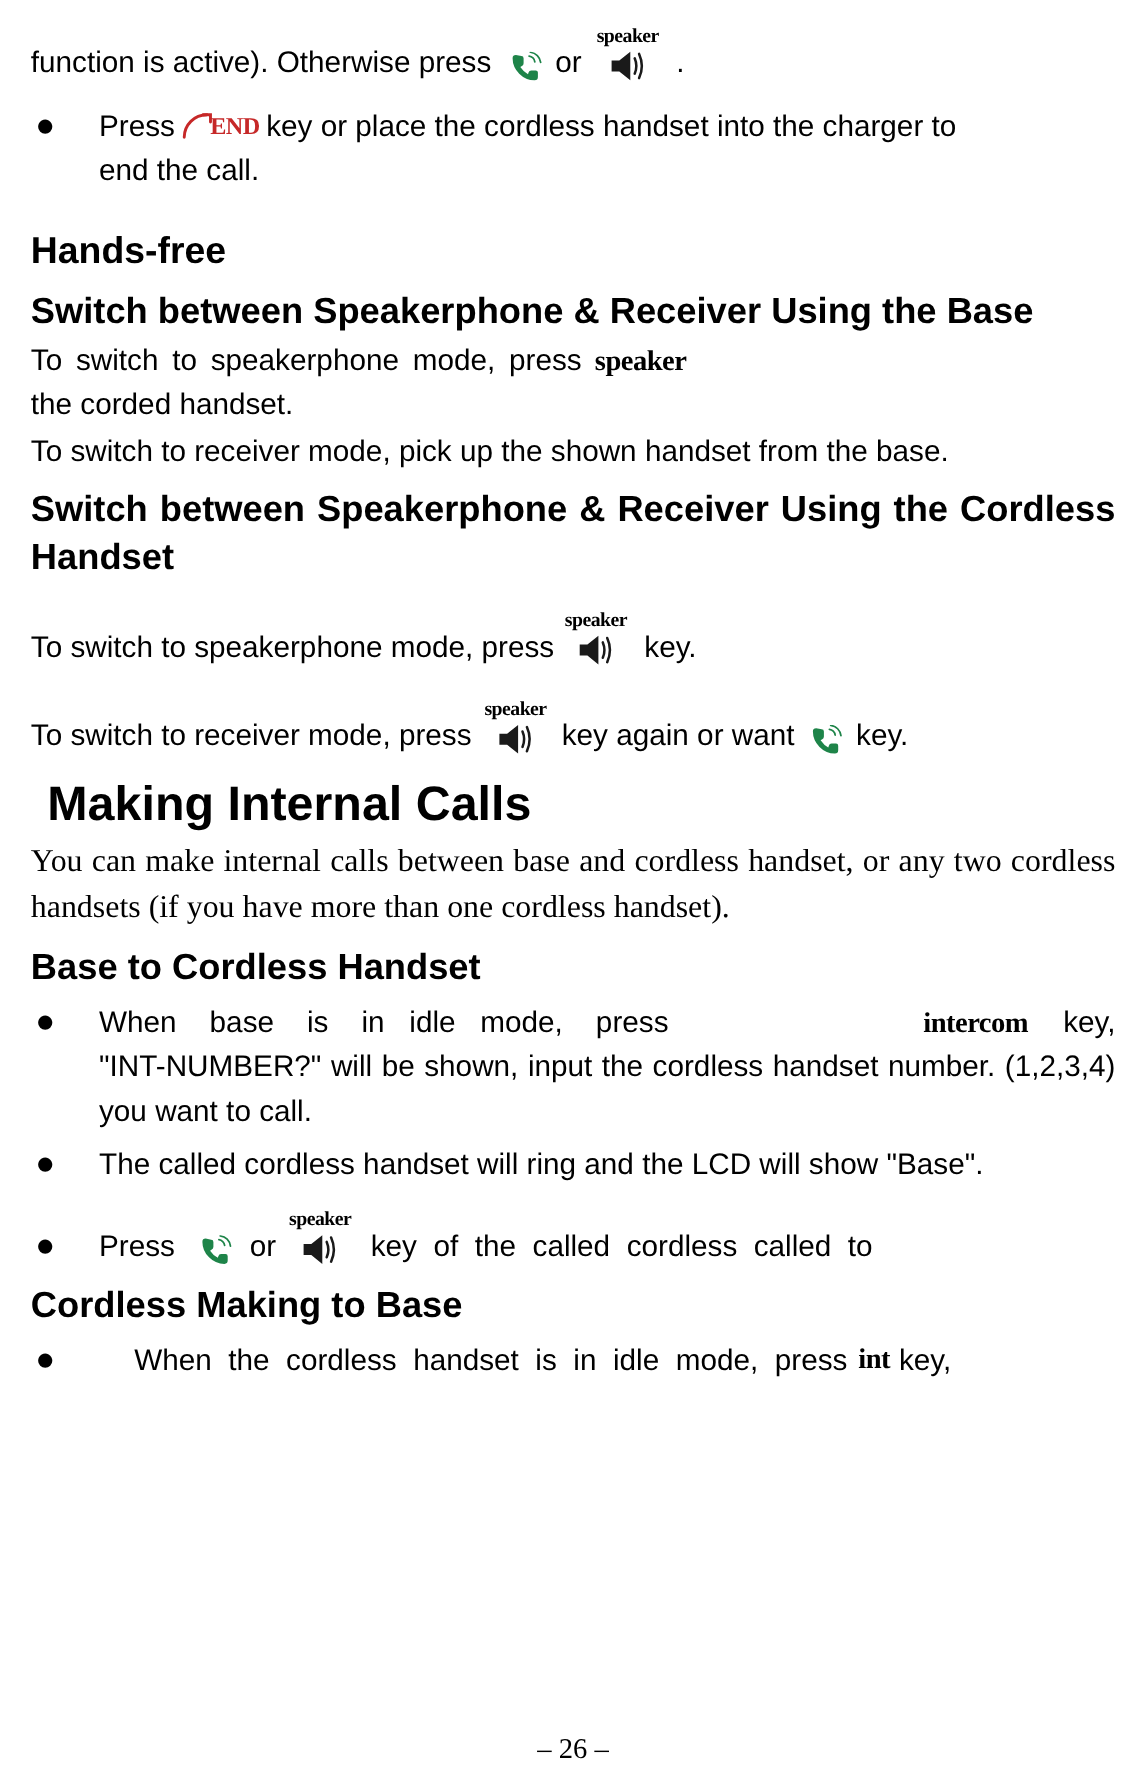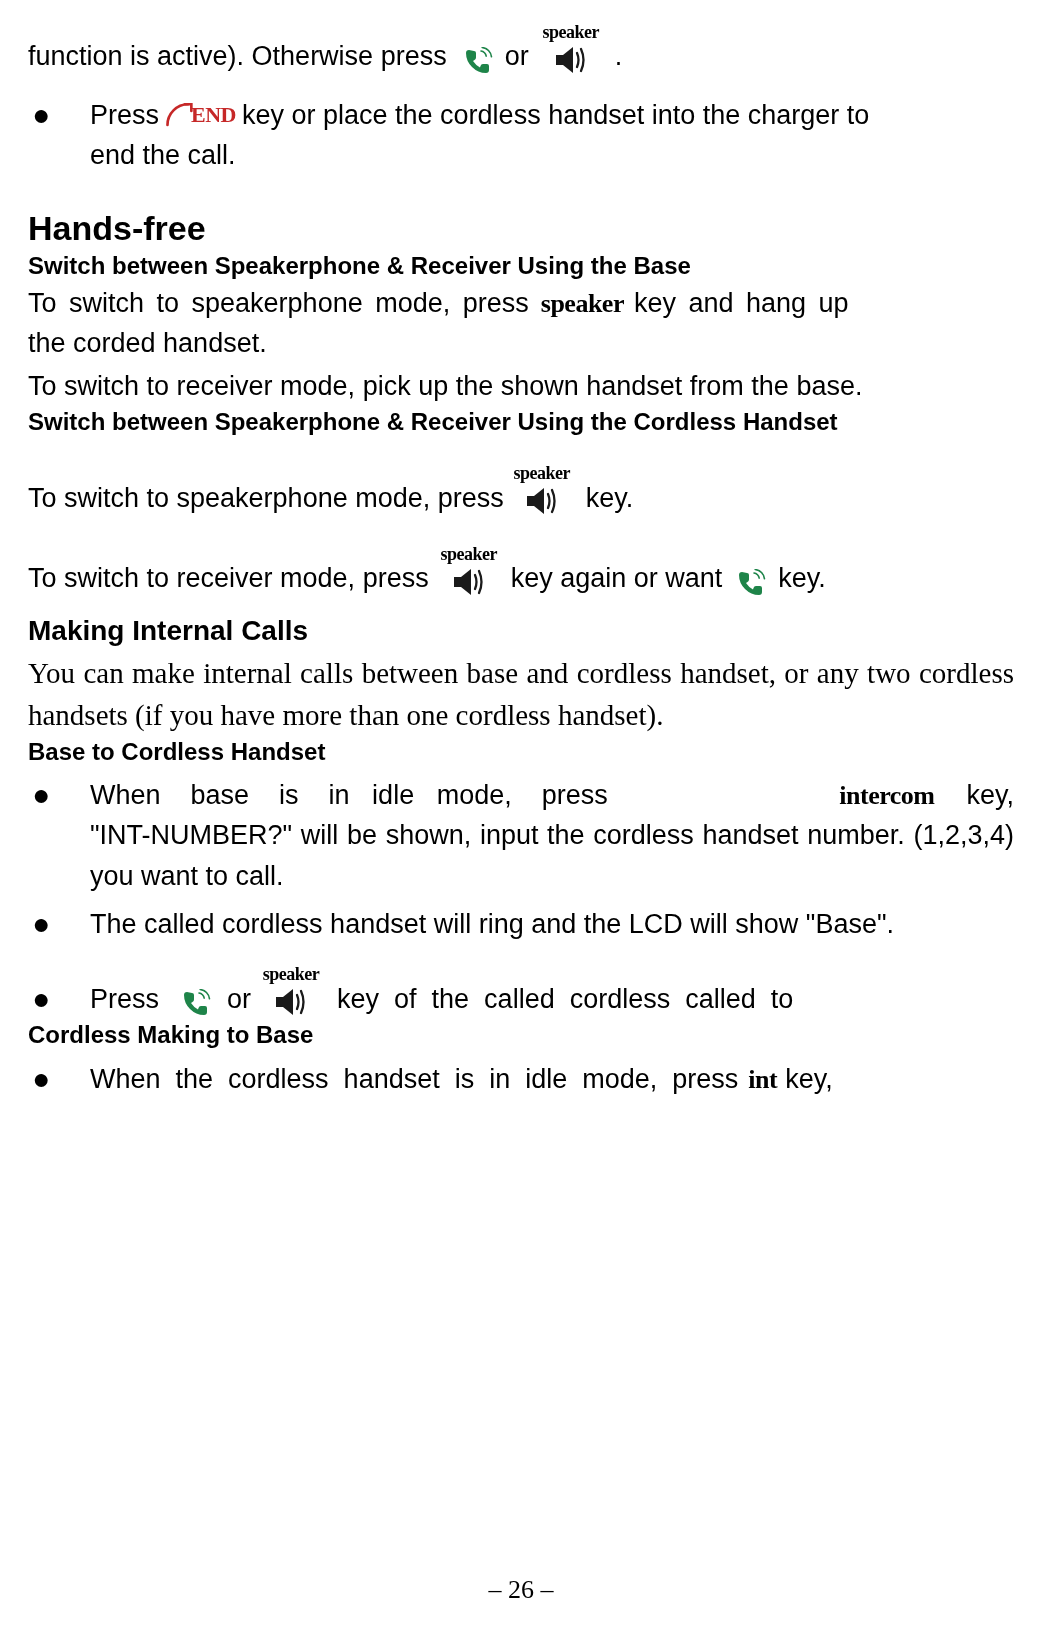--- a/index.html
+++ b/index.html
@@ -57,31 +57,33 @@
     }
     h2.section {
       font-size: 34px;
       font-weight: bold;
       line-height: 1.3;
       margin-top: 30px;
       text-align: justify;
       text-justify: inter-word;
     }
     h2.sub {
-      font-size: 24px;
+      font-size: 33px;
       font-weight: bold;
       line-height: 1.3;
+      margin-top: 12px;
       text-align: justify;
       text-justify: inter-word;
     }
     h1.big {
-      font-size: 28px;
+      font-size: 44px;
       font-weight: bold;
       line-height: 1.25;
       margin-top: 14px;
+      margin-left: 15px;
     }
     .key-label {
       font-family: "Comic Sans MS", "Trebuchet MS", cursive;
       font-size: 26px;
       font-weight: bold;
       letter-spacing: -0.5px;
     }
     .key-end {
       font-family: "Comic Sans MS", "Trebuchet MS", cursive;
       font-size: 22px;
@@ -192,21 +194,20 @@
   </div>
 
   <h2 class="section">Hands-free</h2>
   <h2 class="sub">Switch between Speakerphone &amp; Receiver Using the Base</h2>
 
   <div class="para" style="display:flex;flex-wrap:wrap;align-items:baseline;">
     <span style="word-spacing:5px">To switch to speakerphone mode, press</span>
     <span style="width:12px"></span>
     <span class="key-label">speaker</span>
     <span style="width:10px"></span>
-    <span style="word-spacing:5px">key and hang up</span>
   </div>
   <div class="line">the corded handset.</div>
   <div class="para">To switch to receiver mode, pick up the shown handset from the base.</div>
 
   <h2 class="sub">Switch between Speakerphone &amp; Receiver Using the Cordless Handset</h2>
 
   <div class="flex-first" style="margin-top:40px;">
     <span>To switch to speakerphone mode, press</span>
     <span style="width:18px"></span>
     <span class="inline-icon">
@@ -289,21 +290,21 @@
         <span style="white-space:pre">key  of  the  called  cordless  called  to</span>
       </div>
     </div>
   </div>
 
   <h2 class="sub">Cordless Making to Base</h2>
 
   <div class="bullet-row">
     <div class="bullet-dot">●</div>
     <div class="bullet-text">
-      <div style="display:flex;align-items:flex-end;">
+      <div style="display:flex;align-items:flex-start;margin-left:32px;">
         <span style="white-space:pre">When  the  cordless  handset  is  in  idle  mode,  press</span>
         <span style="width:10px"></span>
         <span class="key-label">int</span>
         <span style="width:8px"></span>
         <span>key,</span>
       </div>
     </div>
   </div>
 
 </div>

